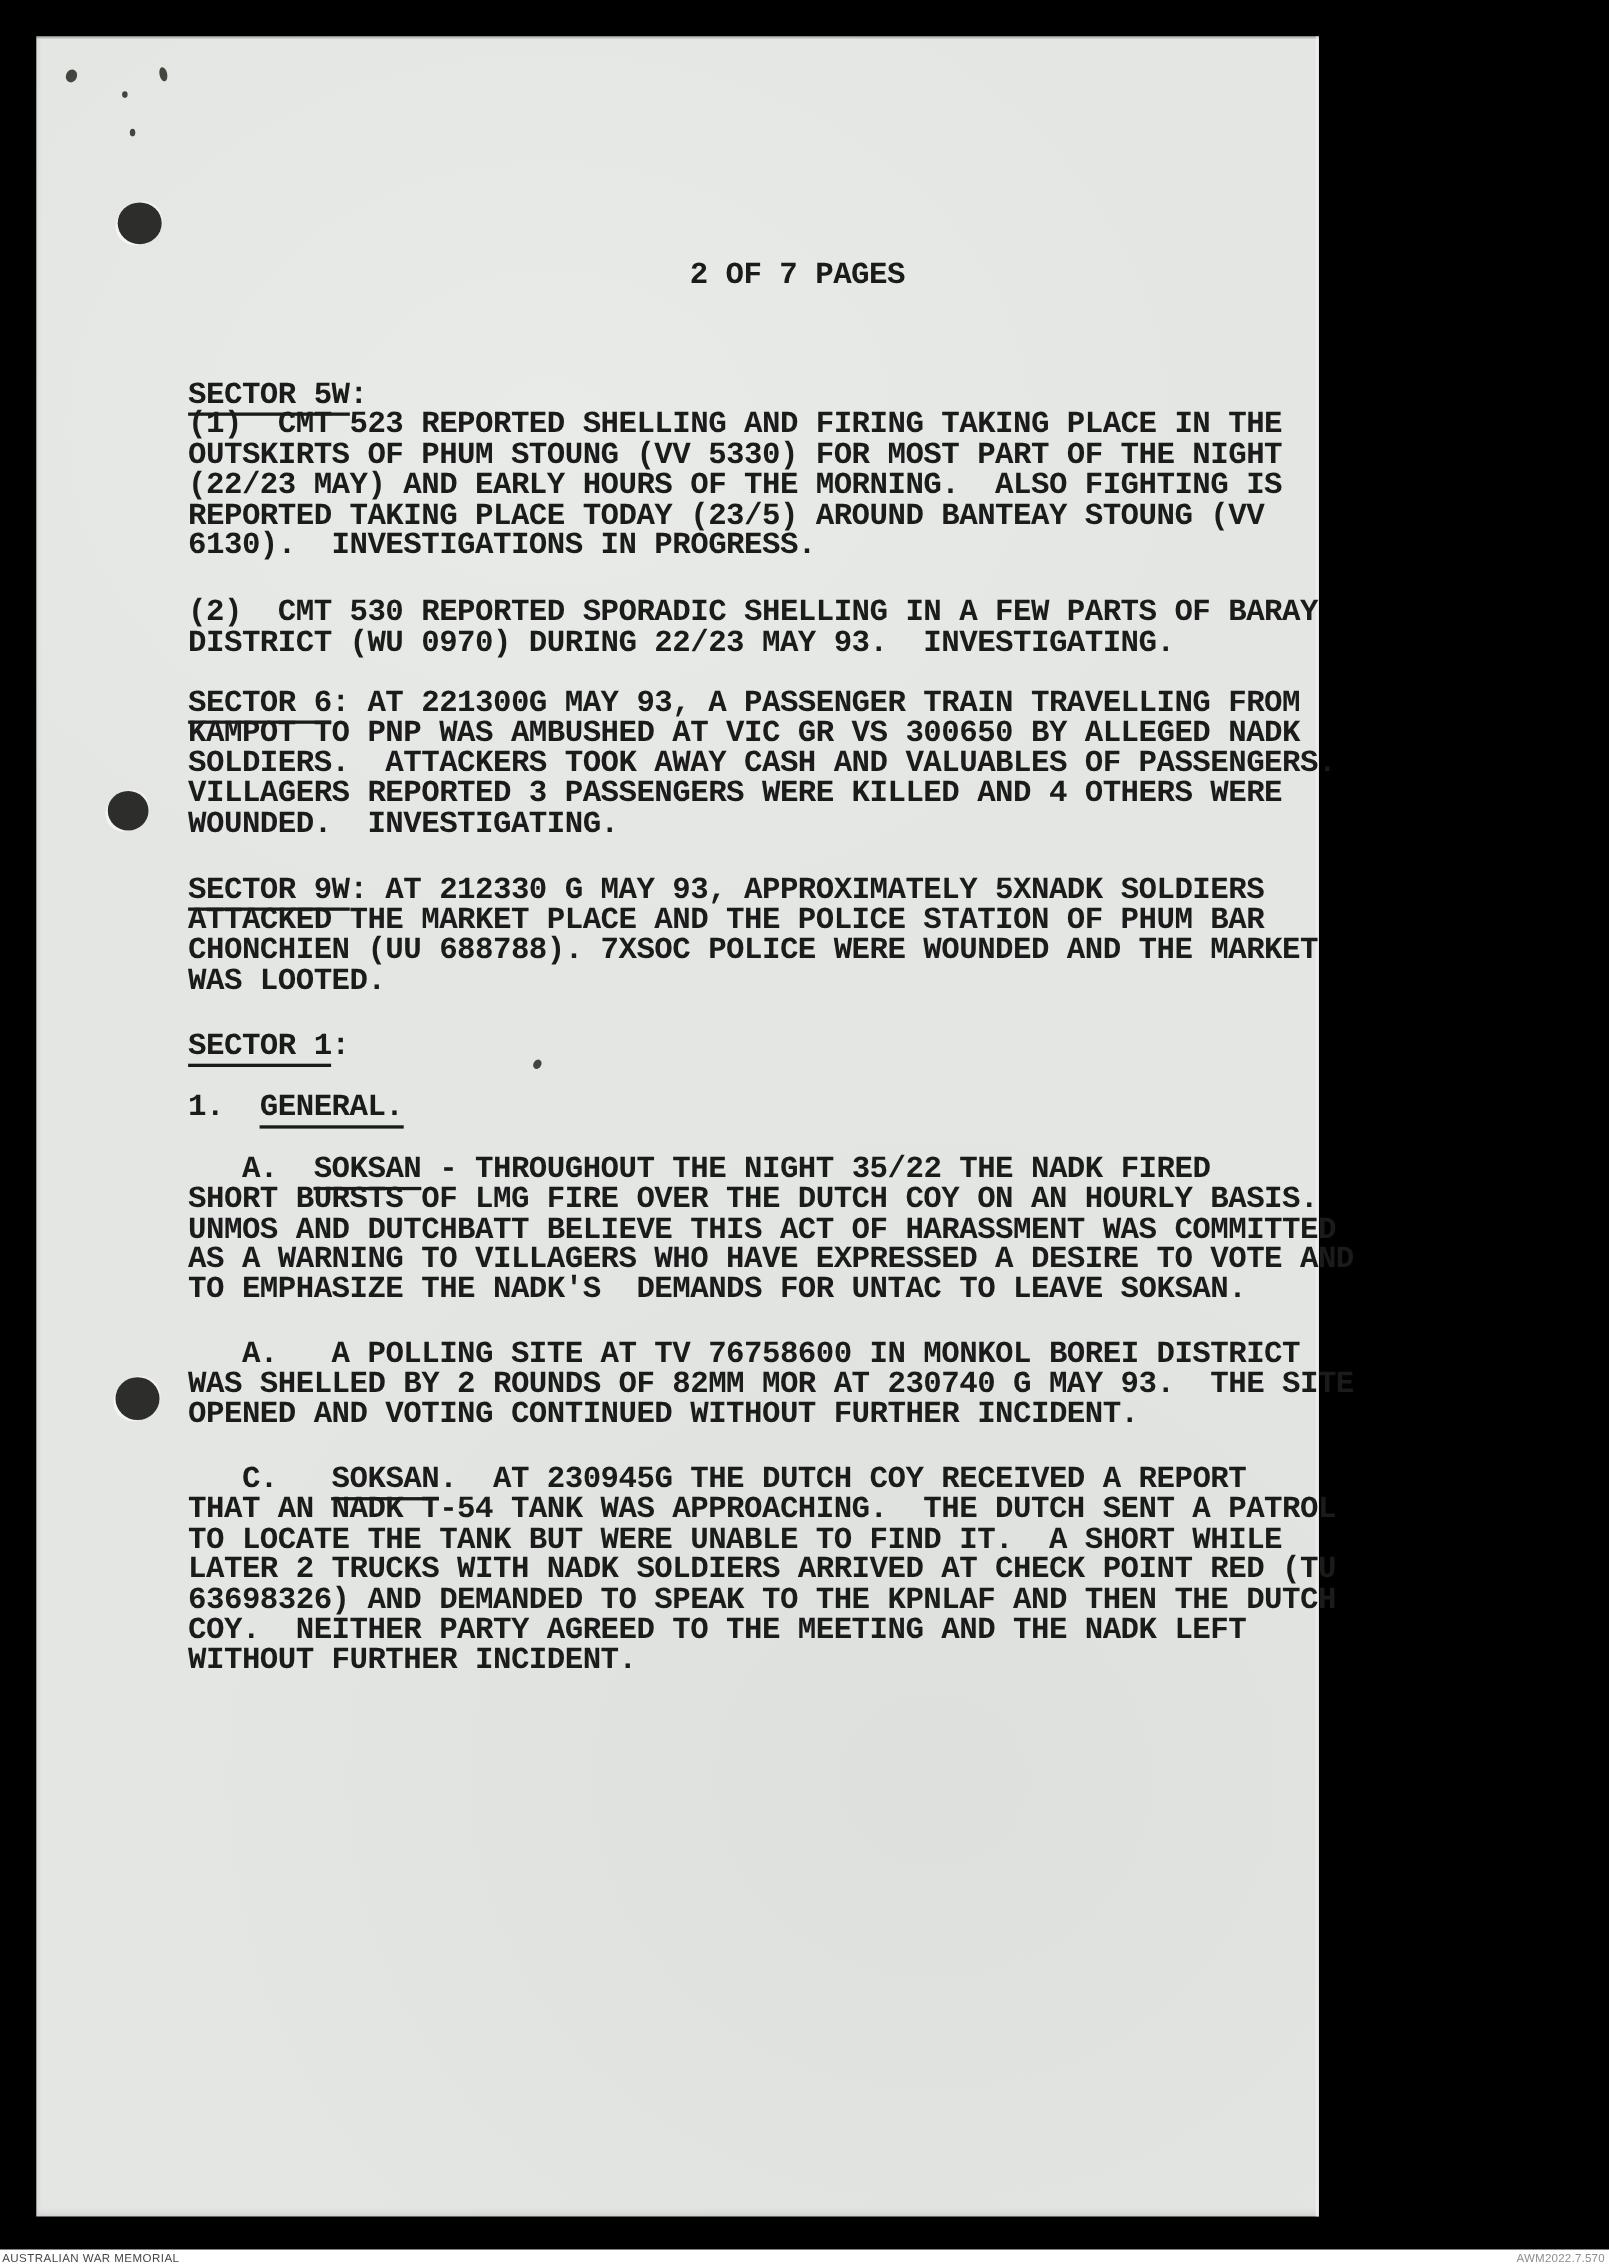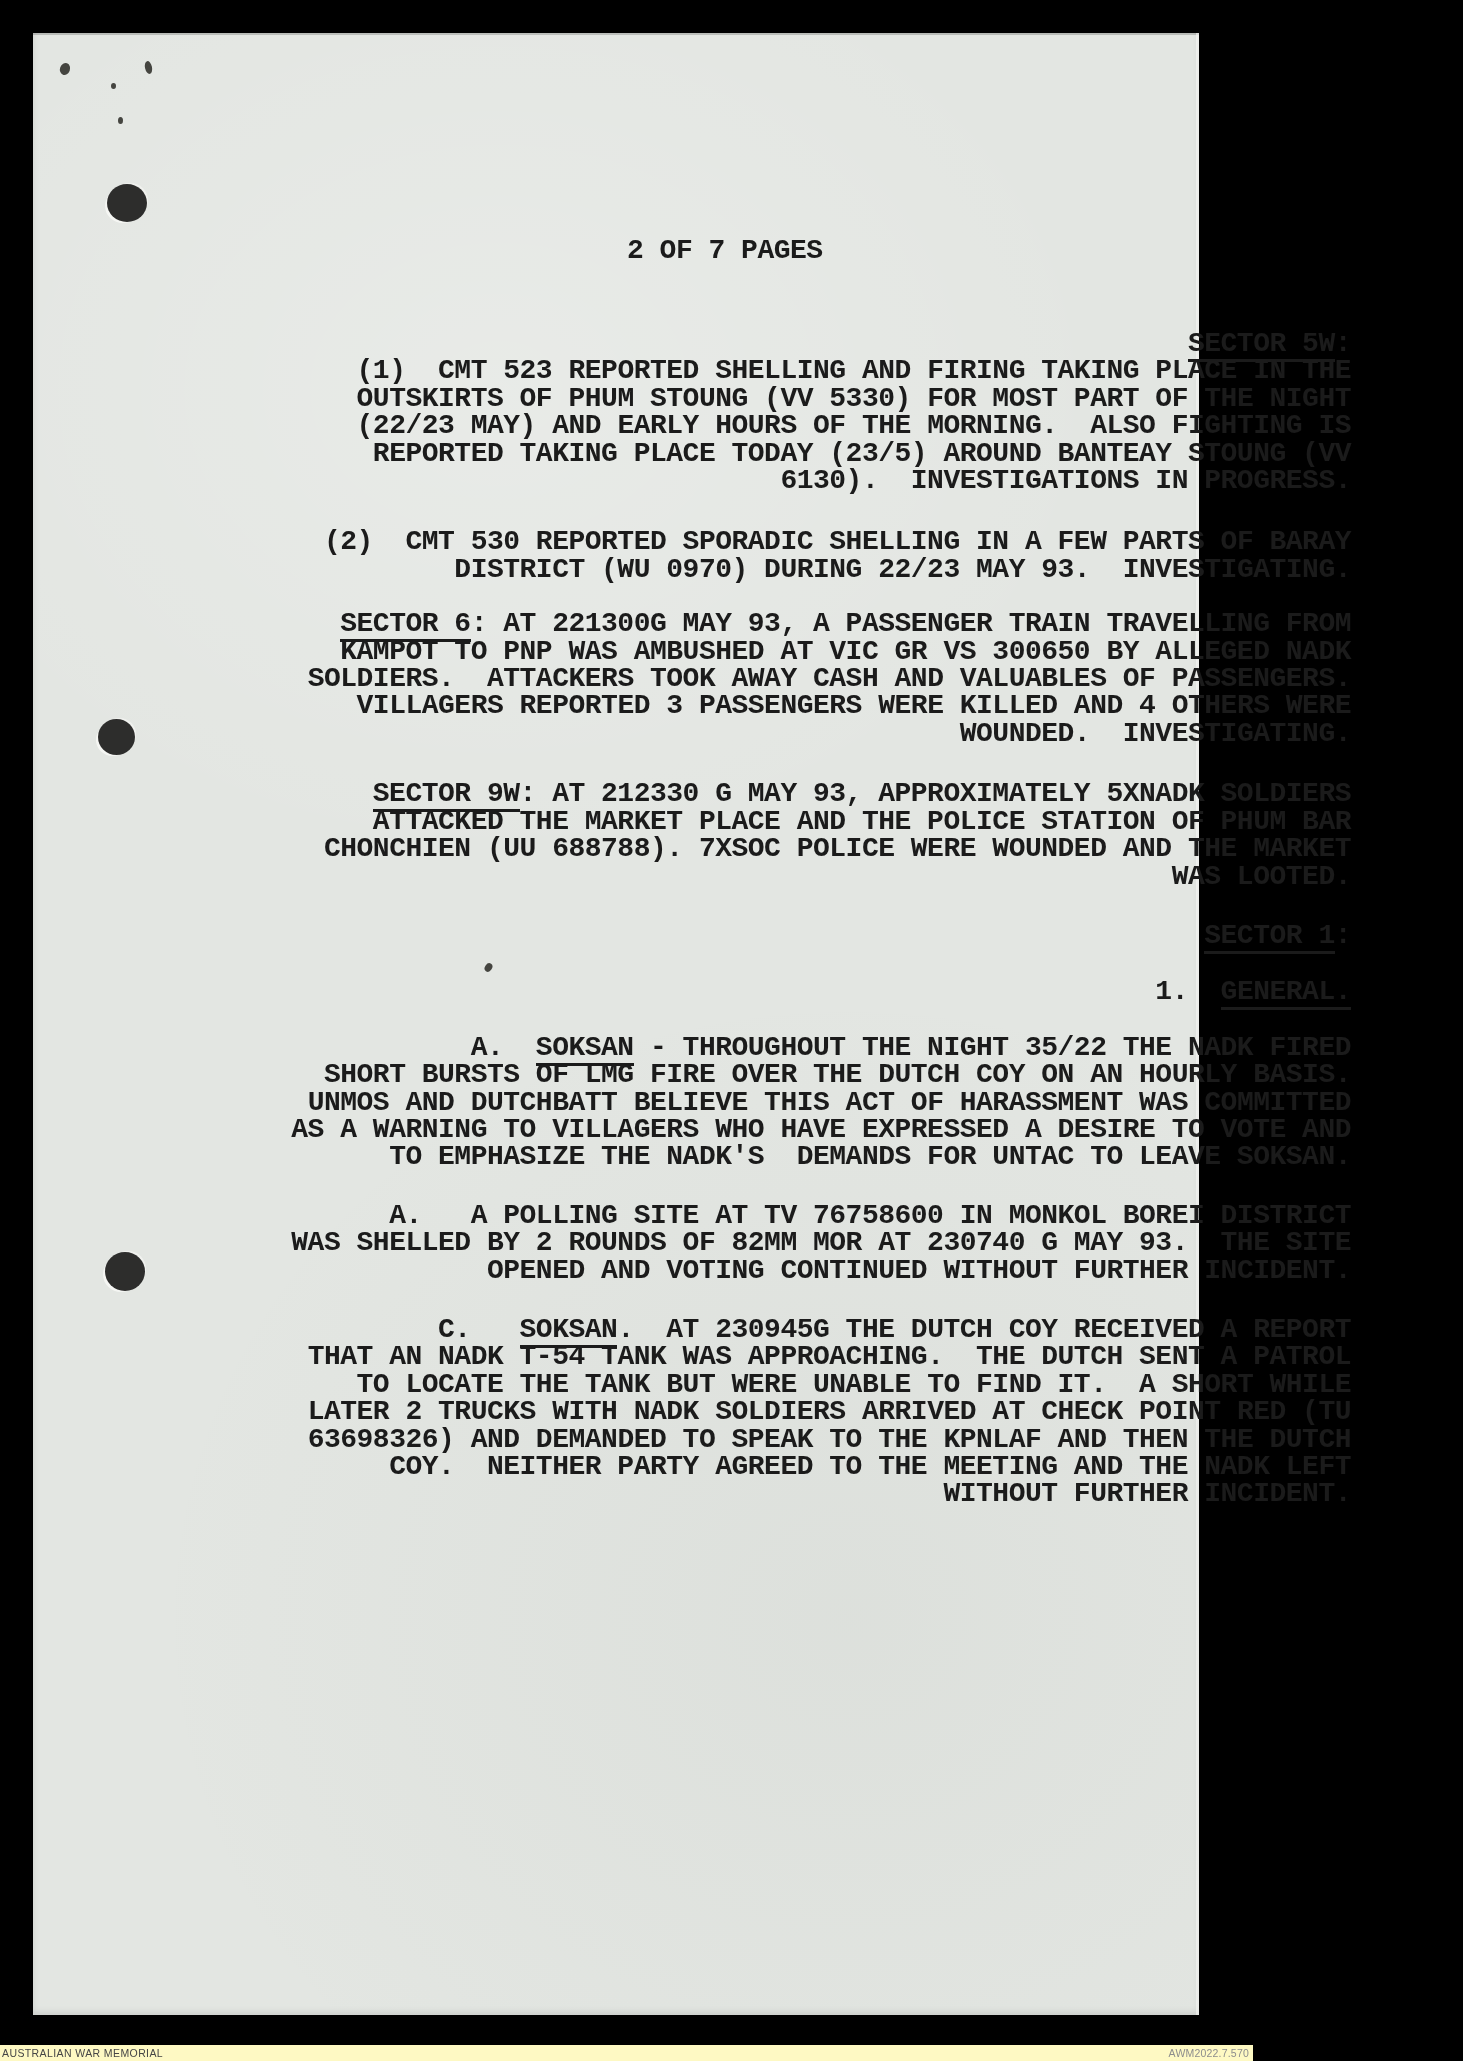--- a/index.html
+++ b/index.html
@@ -18,32 +18,32 @@
     background:
       radial-gradient(ellipse 900px 700px at 40% 18%, rgba(255,255,255,.20), rgba(255,255,255,0) 70%),
       radial-gradient(ellipse 1000px 900px at 70% 80%, rgba(120,130,120,.06), rgba(0,0,0,0) 70%);
     pointer-events:none;
   }
   .typed{
     color:#1b1b1b;font-weight:700;font-size:28px;line-height:27.4px;
     letter-spacing:-0.5px;
   }
   .page-header{position:absolute;left:594px;top:204px;}
-  .doc-body{position:absolute;left:138px;top:297px;width:1180px;text-align:right;}
+  .doc-body{position:absolute;left:138px;top:313px;width:1180px;}
   .para{white-space:pre-wrap;}
   .hd{border-bottom:3px solid #1b1b1b;}
   .hd:empty{border-bottom:none;}
   .hole{
     position:absolute;border-radius:50%;background:#2d2d2c;
     box-shadow:-4px 3px 0 -2px #f5f6f3, 3px -3px 0 -2px #f0f1ee;
   }
   .speck{position:absolute;background:#454540;border-radius:50%;}
   .footer-strip{
-    position:absolute;left:0;bottom:0;width:1242px;height:16px;background:#fef9c3;
-    font-family:"Liberation Sans",sans-serif;font-size:10.5px;line-height:16px;padding-left:11px;
+    position:absolute;left:0;bottom:0;width:1463px;height:16px;background:#ffffff;
+    font-family:"Liberation Sans",sans-serif;font-size:10.5px;line-height:16px;
   }
   .footer-left{position:absolute;left:2px;top:0;color:#454545;letter-spacing:.4px;}
   .footer-right{position:absolute;right:4px;top:0;color:#8d8d8d;letter-spacing:.2px;}
 </style>
 </head>
 <body>
 
 <div class="paper">
 
   <span class="speck" style="left:27px;top:30px;width:10px;height:12px;transform:rotate(20deg);"></span>

